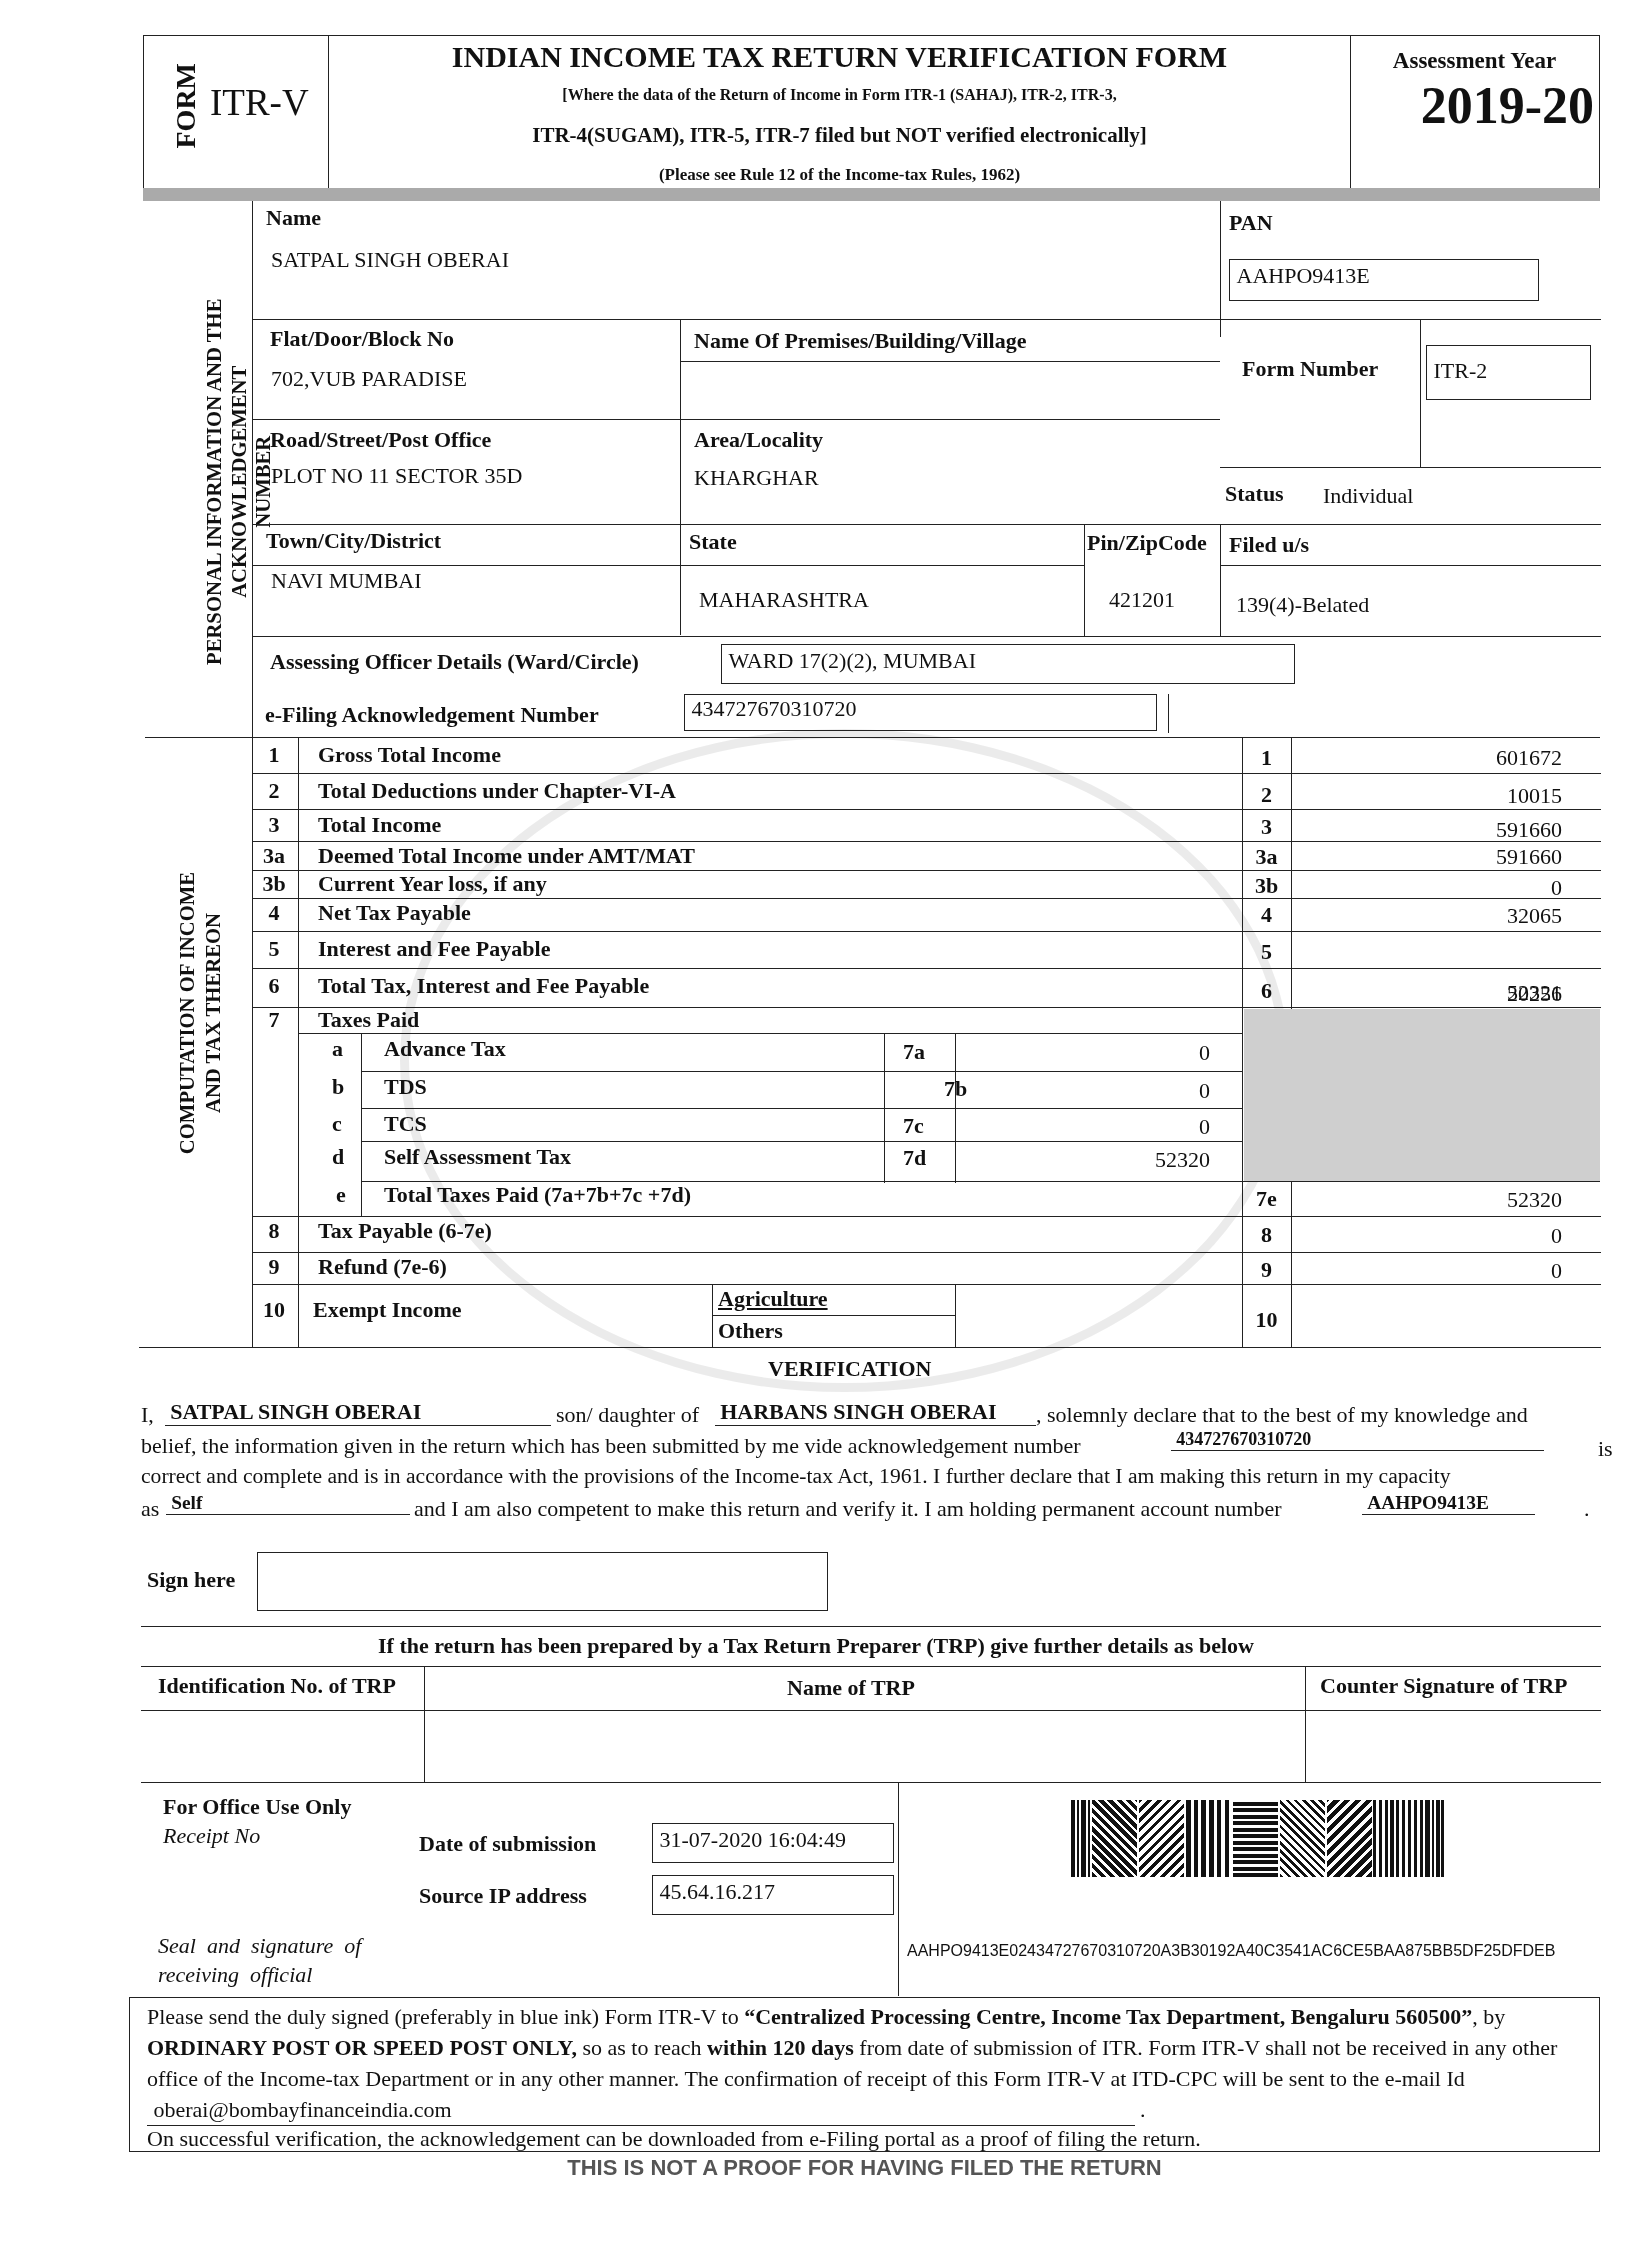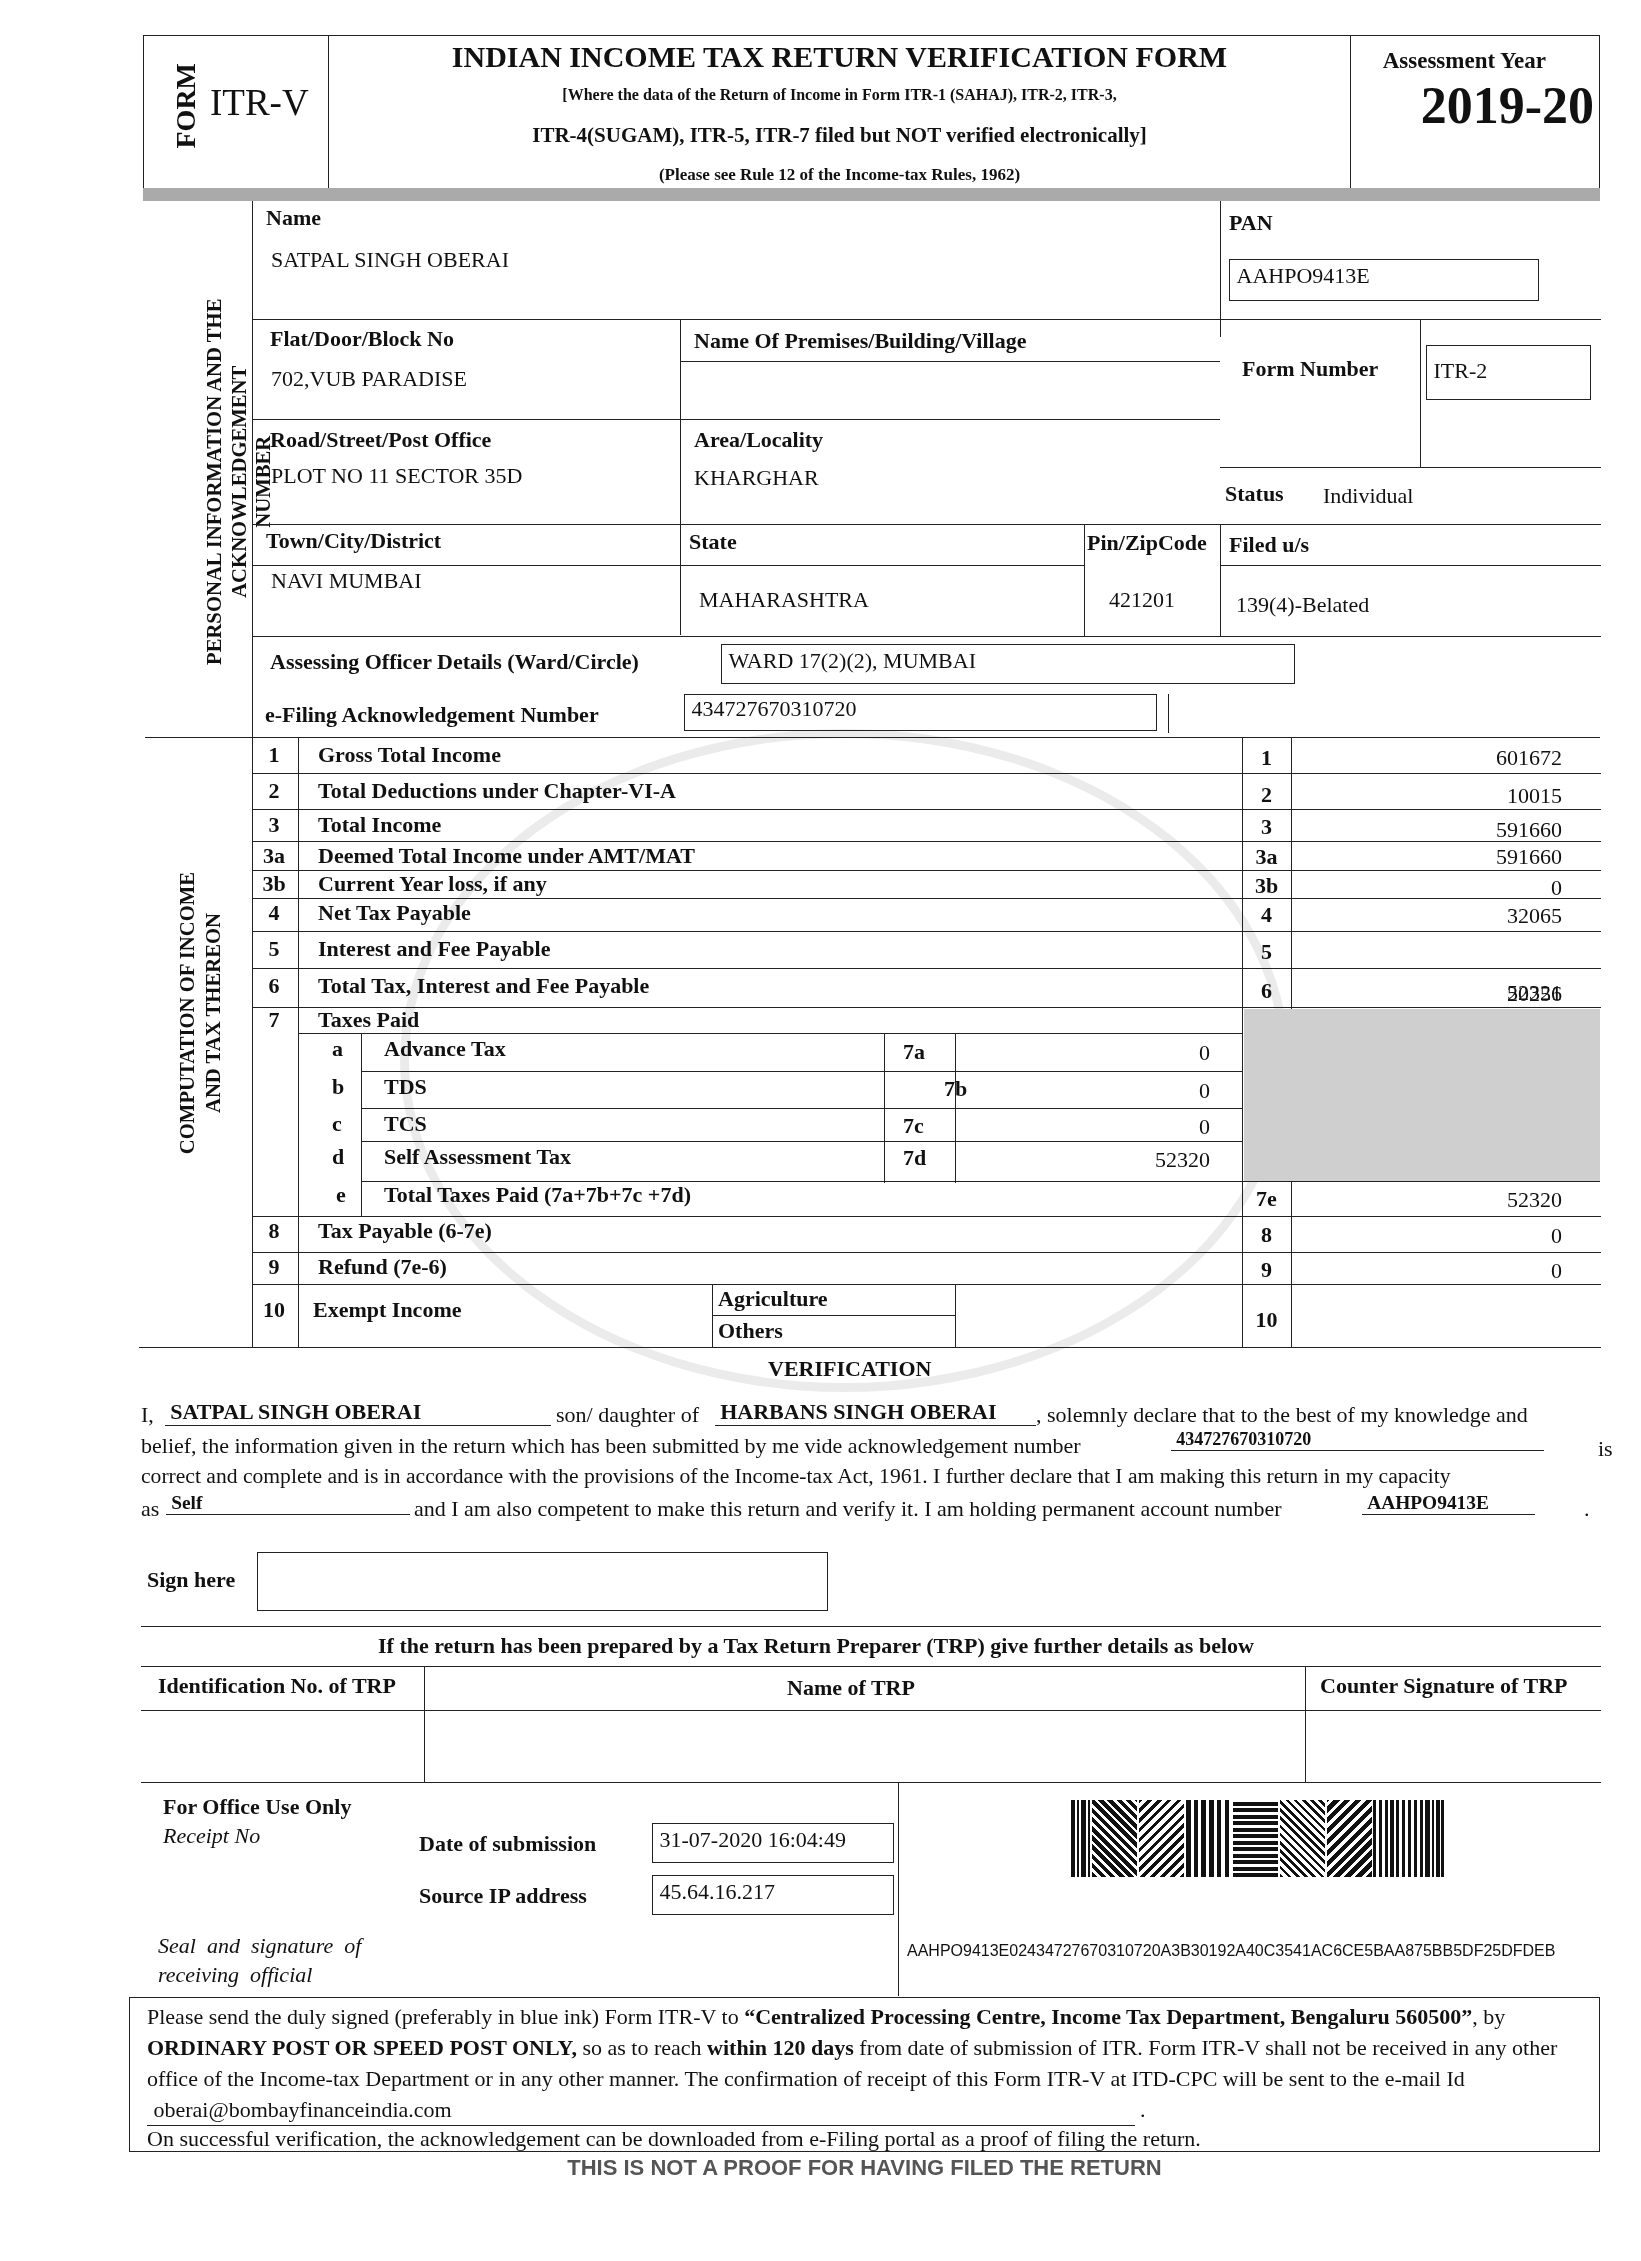--- a/index.html
+++ b/index.html
@@ -24,21 +24,21 @@
 
 <div class="box" style="left:143px;top:35px;width:1457px;height:155px;border-bottom:none;"></div>
 <div class="vl" style="left:328px;top:35px;height:155px;"></div>
 <div class="vl" style="left:1350px;top:35px;height:155px;"></div>
 <div class="rot" style="left:150px;top:97px;width:71px;font-size:28px;">FORM</div>
 <div class="t" style="left:210px;top:81px;font-size:37px;">ITR-V</div>
 <div class="tb" style="left:336px;top:40px;width:1007px;text-align:center;font-size:30px;">INDIAN INCOME TAX RETURN VERIFICATION FORM</div>
 <div class="tb" style="left:336px;top:86px;width:1007px;text-align:center;font-size:16px;">[Where the data of the Return of Income in Form ITR-1 (SAHAJ), ITR-2, ITR-3,</div>
 <div class="tb" style="left:336px;top:123px;width:1007px;text-align:center;font-size:21px;">ITR-4(SUGAM), ITR-5, ITR-7  filed but NOT verified electronically]</div>
 <div class="tb" style="left:336px;top:165px;width:1007px;text-align:center;font-size:17px;">(Please see Rule 12 of the Income-tax Rules, 1962)</div>
-<div class="tb" style="left:1307px;top:48px;width:239px;text-align:right;font-size:23px;">Assessment Year</div>
+<div class="tb" style="left:1355px;top:48px;width:239px;text-align:center;font-size:23px;">Assessment Year</div>
 <div class="tb" style="left:1355px;top:76px;width:239px;text-align:right;font-size:52px;">2019-20</div>
 <div class="gray" style="left:143px;top:188px;width:1457px;height:13px;background:#aaa;"></div>
 
 <div class="seal" style="left:400px;top:729px;width:871px;height:645px;"></div>
 
 <div class="vl" style="left:252px;top:201px;height:536px;"></div>
 <div class="rot" style="left:39px;top:445px;width:400px;line-height:24.5px;">
   <span>PERSONAL INFORMATION AND THE</span><br>
   <span>ACKNOWLEDGEMENT</span><br>
   <span>NUMBER</span>
@@ -216,21 +216,21 @@
   <div class="tb" style="left:1249px;top:1257px;width:35px;text-align:center;">9</div>
   <div class="num" style="left:1297px;top:1258px;width:265px;">0</div>
 </div>
 <div class="hl" style="left:252px;top:1284px;width:1349px;"></div>
 
 <div>
   <div class="tb" style="left:258px;top:1297px;width:32px;text-align:center;">10</div>
   <div class="tb" style="left:313px;top:1297px;">Exempt Income</div>
   <div class="vl" style="left:712px;top:1284px;height:63px;"></div>
   <div class="vl" style="left:955px;top:1284px;height:63px;"></div>
-  <div class="tb" style="left:718px;top:1286px;">Agriculture</div>
+  <div class="tb" style="left:718px;top:1286px;text-decoration:underline;">Agriculture</div>
   <div class="hl" style="left:712px;top:1315px;width:243px;"></div>
   <div class="tb" style="left:718px;top:1318px;">Others</div>
   <div class="tb" style="left:1249px;top:1307px;width:35px;text-align:center;">10</div>
   <div class="num" style="left:1297px;top:1307px;width:265px;"></div>
 </div>
 <div class="hl" style="left:139px;top:1347px;width:1462px;"></div>
 
 <div class="tb" style="left:768px;top:1356px;">VERIFICATION</div>
 <div class="t" style="left:141px;top:1402px;">I,</div>
 <div class="ul" style="left:165px;top:1399px;width:381px;">SATPAL SINGH OBERAI</div>

